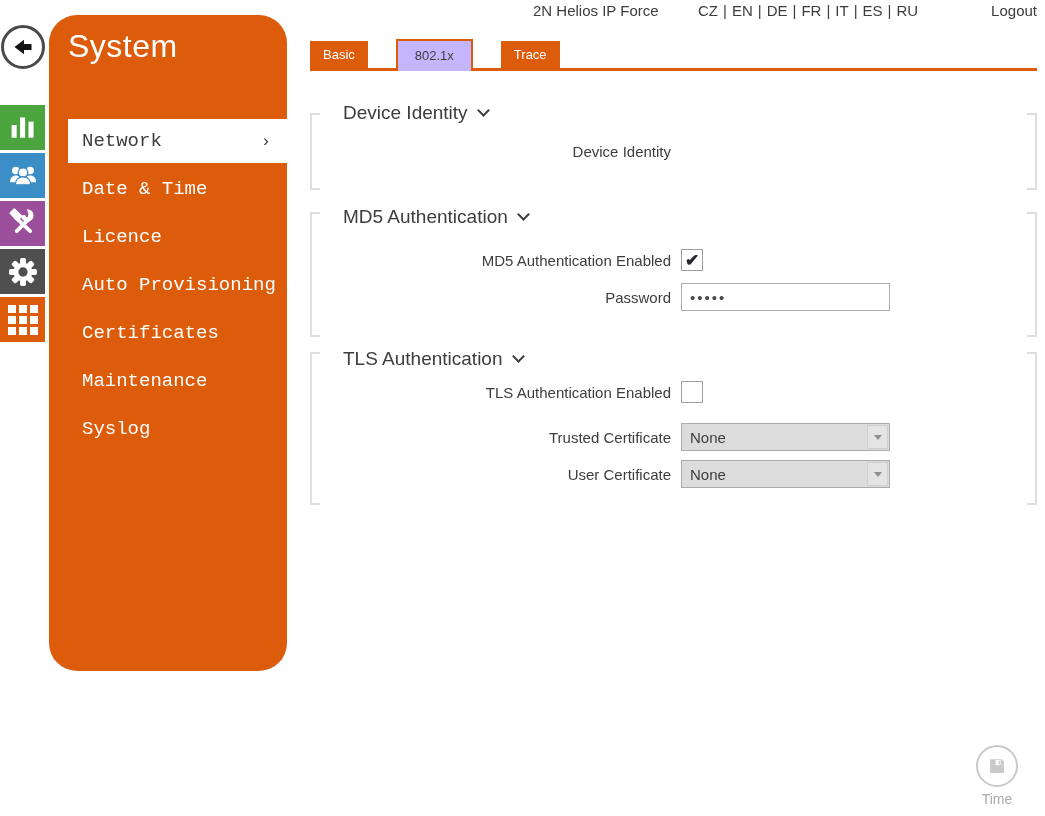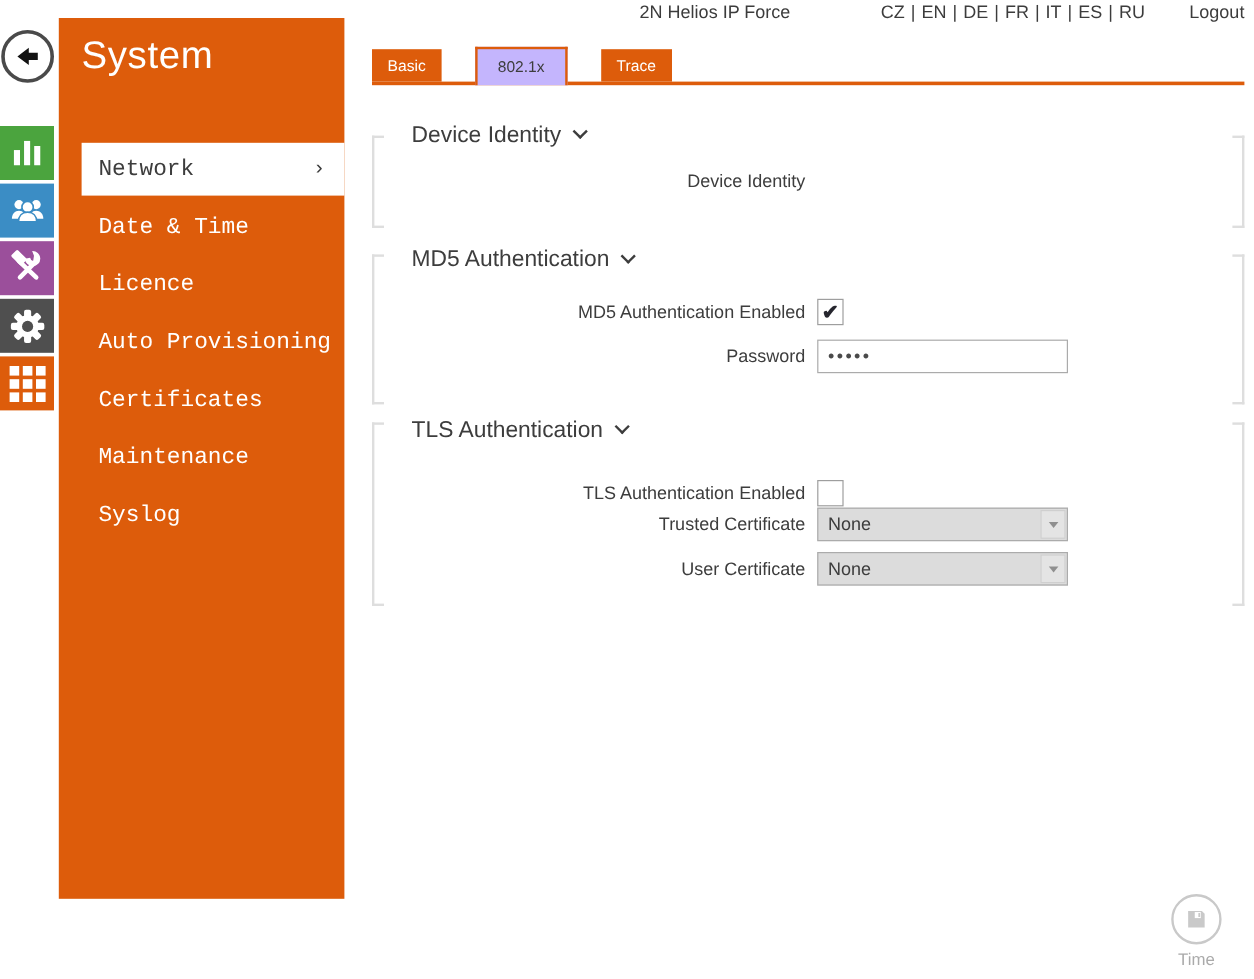--- a/index.html
+++ b/index.html
@@ -3,21 +3,21 @@
 <meta charset="utf-8">
 <style>
   html, body { margin:0; padding:0; }
   body {
     width:1045px; height:816px; position:relative; overflow:hidden;
     background:#ffffff; font-family:"Liberation Sans", sans-serif;
     color:#3d3d3d;
   }
   
   .hdr-title { position:absolute; left:533px; top:2px; font-size:15px; color:#3c3c3c; }
-  .hdr-langs { position:absolute; left:734px; top:2px; font-size:15px; color:#3c3c3c; white-space:nowrap; }
+  .hdr-langs { position:absolute; left:698px; top:2px; font-size:15px; color:#3c3c3c; white-space:nowrap; }
   .hdr-langs .lang { cursor:pointer; }
   .hdr-langs .sep { margin:0 5px; color:#3c3c3c; }
   .hdr-logout { position:absolute; right:8px; top:2px; font-size:15px; color:#3c3c3c; cursor:pointer; }
 
   
   .back-btn {
     position:absolute; left:1px; top:25px; width:44px; height:44px; box-sizing:border-box;
     border:3px solid #4a4a4a; border-radius:50%; background:#fff;
     display:flex; align-items:center; justify-content:center; cursor:pointer; z-index:5;
   }
@@ -32,21 +32,21 @@
   .strip-icon svg { width:38px; height:38px; }
   .ic-stats { background:#4BA43E; }
   .ic-users { background:#3B8DC5; }
   .ic-tools { background:#9B4F9B; }
   .ic-gear  { background:#4F4F4F; }
   .ic-grid  { background:#DD5C0B; }
   .grid-glyph { display:grid; grid-template-columns:repeat(3,8px); grid-template-rows:repeat(3,8px); gap:3px; }
   .grid-glyph span { background:#fff; display:block; }
 
   
-  .sidebar { position:absolute; left:49px; top:15px; width:238px; height:734px; background:#DD5C0B; }
+  .sidebar { position:absolute; left:49px; top:15px; width:238px; height:656px; background:#DD5C0B;border-radius:28px; }
   .sidebar-title { color:#fff; font-size:32px; font-weight:300; padding:13px 0 0 19px; letter-spacing:0.5px; }
   .menu { list-style:none; margin:0; padding:0; position:absolute; top:104px; left:0; right:0; }
   .menu li {
     margin:0 0 4px 19px; padding-left:14px; height:44px; line-height:44px;
     font-size:19px; color:#fff; cursor:pointer; font-weight:300;font-family:Liberation Mono, monospace;
   }
   .menu li.active {
     background:#fff; color:#3d3d3d; display:flex; justify-content:space-between;
     align-items:center; padding-right:16px; line-height:normal;
   }
@@ -79,21 +79,21 @@
   }
   .sh1 { top:100px; } .sh2 { top:204px; } .sh3 { top:346px; }
   .sec-chev {
     display:inline-block; width:7px; height:7px; border-right:2px solid #3d3d3d;
     border-bottom:2px solid #3d3d3d; transform:rotate(45deg); margin-left:11px; margin-bottom:4px;
   }
 
   
   .frow { position:absolute; left:310px; display:flex; align-items:center; }
   .r-devid { top:143px; } .r-md5cb { top:249px; } .r-pass { top:283px; }
-  .r-tlscb { top:400px; } .r-trust { top:423px; } .r-user { top:460px; }
+  .r-tlscb { top:381px; } .r-trust { top:423px; } .r-user { top:460px; }
   .flabel { width:361px; text-align:right; font-size:15px; color:#3d3d3d; }
   .fctl { margin-left:10px; }
   .tinput {
     width:209px; height:28px; box-sizing:border-box; border:1px solid #ababab;
     padding:0 8px; font-size:15px; color:#4a4a4a; font-family:"Liberation Sans", sans-serif;
     background:#fff; outline:none;
   }
   .pw { letter-spacing:2px; }
   .cbox {
     width:22px; height:22px; box-sizing:border-box; border:1px solid #9e9e9e; background:#fff;

